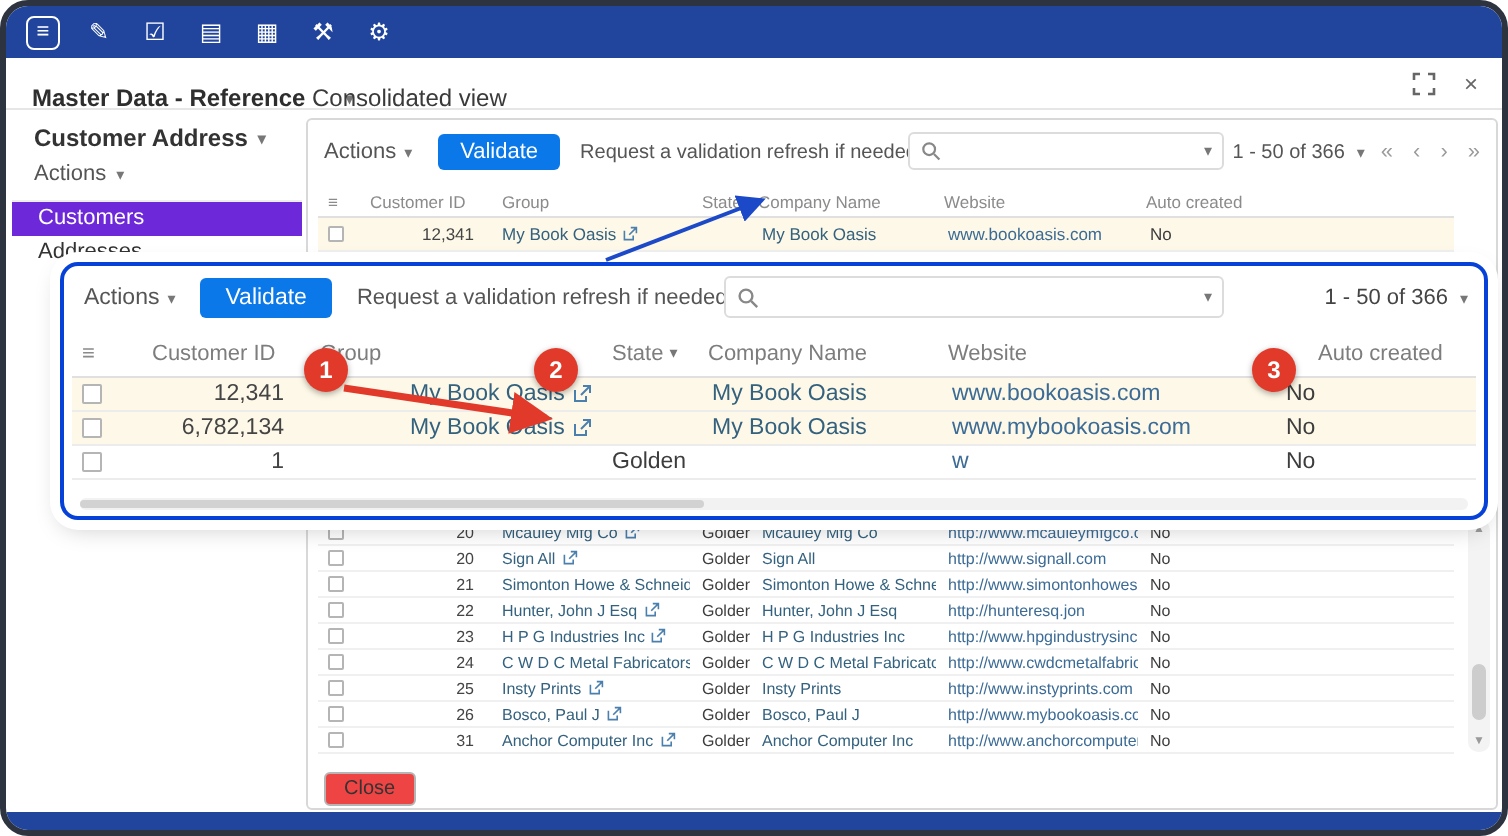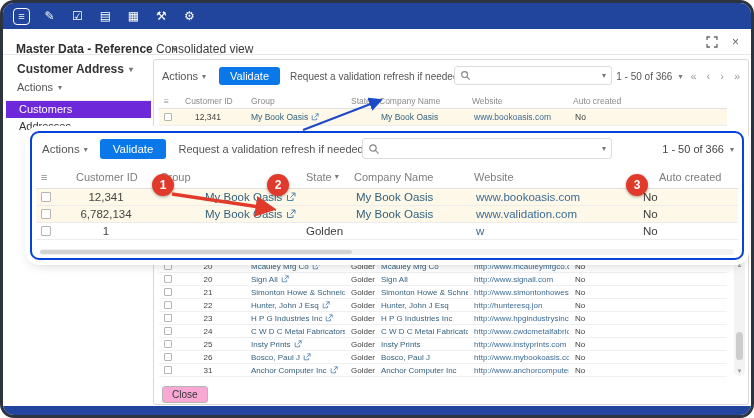--- a/index.html
+++ b/index.html
@@ -43,31 +43,31 @@
   .bg-grid { position:absolute; left:5px; right:21px; top:34px; }
   .grow { display:grid; grid-template-columns:20px 64px 102px 30px 93px 101px 1fr; align-items:center; }
   .ghead { height:15px; border-bottom:1px solid #e0e0e0; font-size:8.5px; color:#8b8b8b; }
   .rrow { height:13px; border-bottom:1px solid #f0f0f0; font-size:8px; }
   .rrow.tall { height:17px; font-size:8.5px; }
   .cream { background:#fdf8e7; }
   .ccell { display:flex; align-items:center; justify-content:flex-start; padding-left:5px; color:#8b8b8b; }
   .cb { width:8px; height:8px; border:1px solid #b5b5b5; border-radius:1px; background:#fff; display:inline-block; }
   .hcell { padding-left:6px; white-space:nowrap; overflow:hidden; display:flex; align-items:center; gap:3px; }
   .cell { white-space:nowrap; overflow:hidden; padding-left:6px; color:#3d3d3d; }
-  .cid { text-align:center; padding-right:6px; padding-left:0; color:#444; }
+  .cid { text-align:right; padding-right:6px; padding-left:0; color:#444; }
   .cname { color:#33617e; display:flex; align-items:center; gap:3px; padding-left:8px; }
   .ccompany { color:#33617e; }
   .cweb { color:#3c6b95; }
   .lnk { width:8px; height:8px; flex:0 0 auto; color:#4a7fae; }
   .bg-rows { position:absolute; left:5px; right:21px; top:200px; }
 
   
   .vscroll { position:absolute; right:3px; top:200px; width:11px; height:116px; background:#f3f3f3; border-radius:5px; display:flex; flex-direction:column; align-items:center; justify-content:space-between; font-size:6px; color:#9a9a9a; padding:2px 0; }
   .vthumb { position:absolute; left:2px; right:2px; top:72px; height:28px; background:#cdcdcd; border-radius:4px; }
-  .btn-close { position:absolute; left:8px; top:326px; font-size:10px; color:#333; background:#f9a8d4; border:1px solid #b5b5b5; border-radius:3px; padding:2px 9px; }
+  .btn-close { position:absolute; left:8px; top:326px; font-size:10px; color:#333; background:#ef4444; border:1px solid #b5b5b5; border-radius:3px; padding:2px 9px; }
 
   
   .callout { position:absolute; left:27px; top:128px; width:714px; height:129px; background:#fff; border:2px solid #0742d8; border-radius:9px; box-shadow:0 0 0 5px #ffffff, 0 4px 12px rgba(0,0,0,0.22); z-index:5; }
   .co-toolbar { position:relative; height:32px; display:flex; align-items:center; padding:0 10px; }
   .co-toolbar .menu-btn { font-size:11.5px; }
   .co-toolbar .btn-validate { font-size:11.5px; padding:4px 13px; margin-left:12px; }
   .co-toolbar .hint { font-size:11px; margin-left:12px; }
   .co-search { position:absolute; left:330px; top:5px; width:250px; height:21px; }
   .co-pag { position:absolute; right:8px; top:0; height:32px; display:flex; align-items:center; gap:6px; }
   .co-pag .count { font-size:11px; color:#444; white-space:nowrap; }
@@ -410,21 +410,21 @@
         <span class="cell cid">6,782,134</span>
         <span class="cell cgroup">
             <span>My Book Oasis</span>
             <svg class="lnk" viewBox="0 0 10 10">
               <path d="M1.5 3v5.5H7V6" fill="none" stroke="currentColor"></path>
               <path d="M4.5 5.5 9 1M5.5 1H9v3.5" fill="none" stroke="currentColor"></path>
             </svg>
           </span>
         <span class="cell"></span>
         <span class="cell ccompany">My Book Oasis</span>
-        <span class="cell cweb">www.validation.com</span>
+        <span class="cell cweb">www.mybookoasis.com</span>
         <span class="cell c-auto">No</span>
       </div>
       <div class="co-row co-data">
         <span class="ccell">
             <span class="cb"></span>
           </span>
         <span class="cell cid">1</span>
         <span class="cell"></span>
         <span class="cell">Golden</span>
         <span class="cell ccompany"></span>

